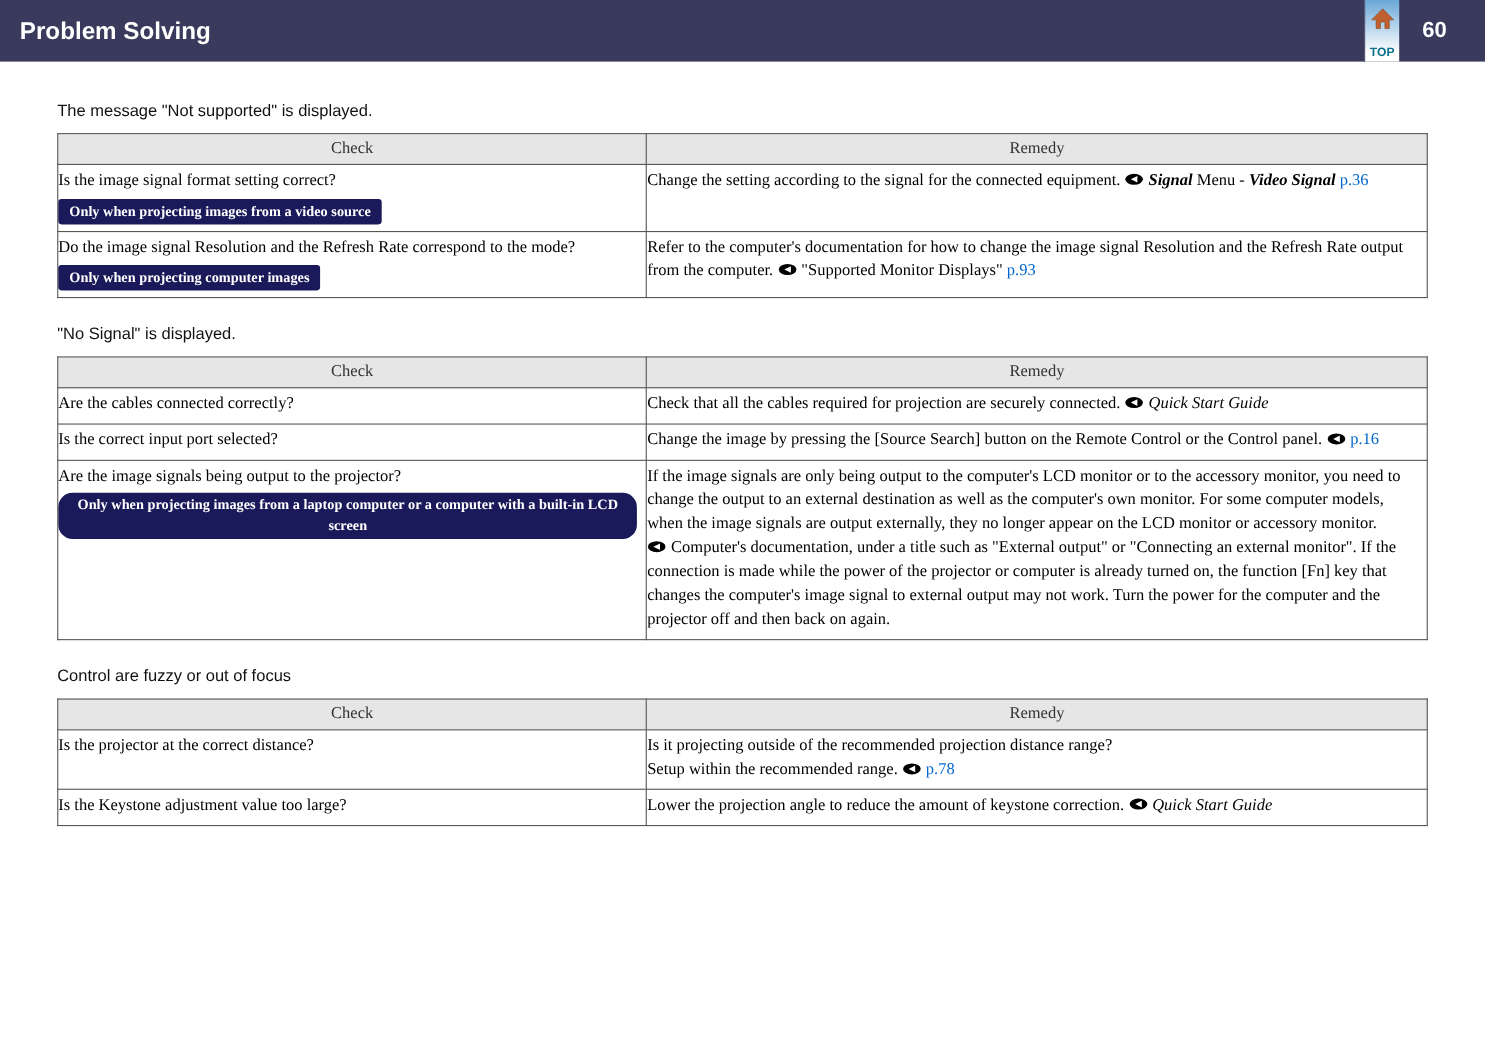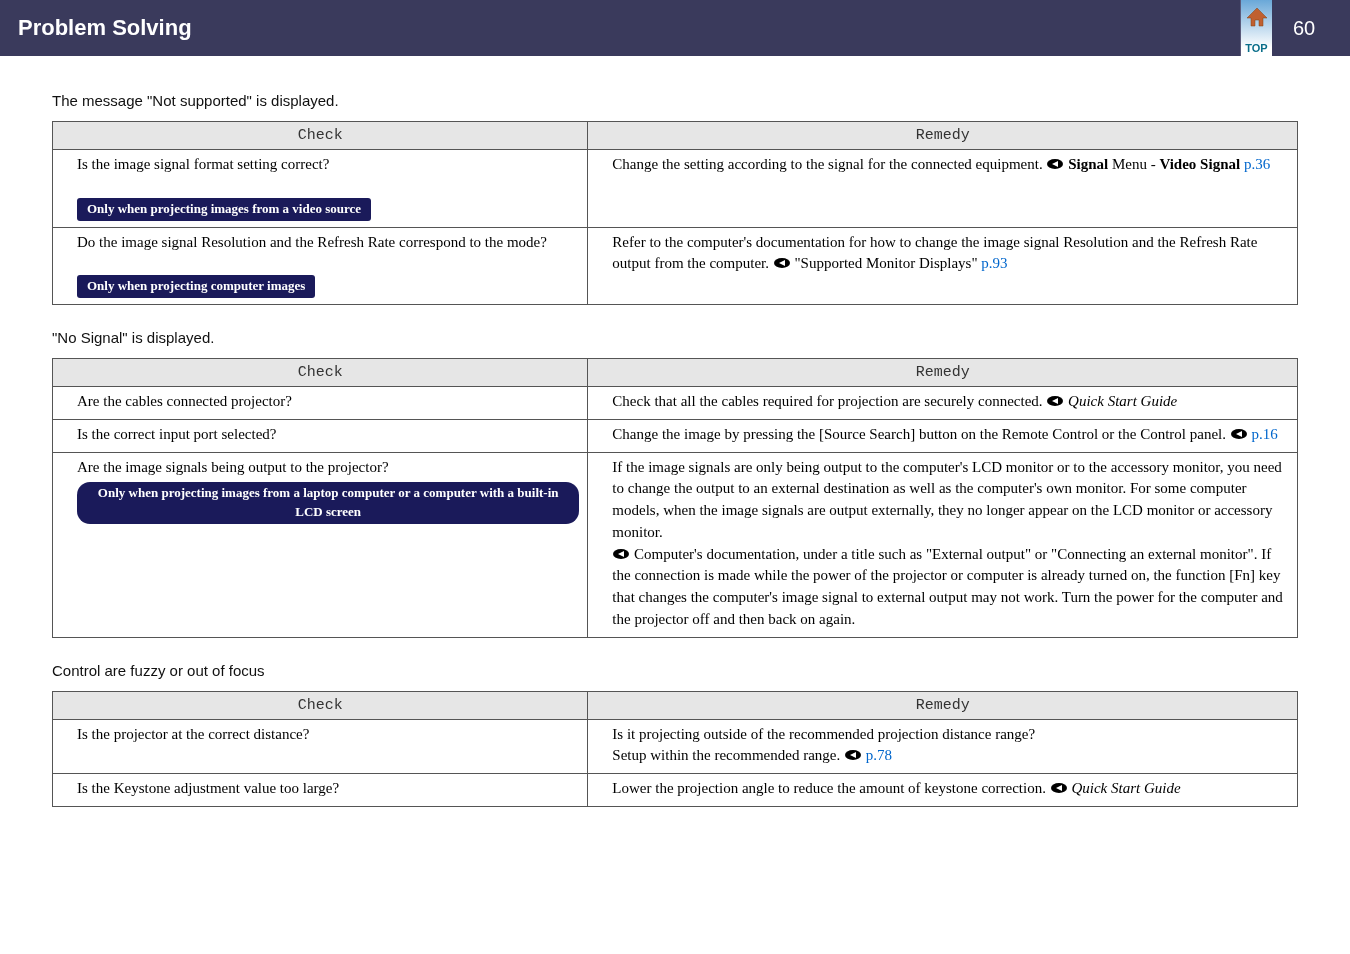--- a/index.html
+++ b/index.html
@@ -41,81 +41,81 @@
     border-left: 1px solid #5a5a7a;
     padding-bottom: 2px;
     position: relative;
   }
   .top-icon svg { position: absolute; top: 6px; }
   .page-num {
     width: 64px;
     text-align: center;
     color: #fff;
     font-size: 20px;
-    font-weight: normal;
+    font-weight: bold;
   }
   .content { padding: 30px 52px 20px 52px; }
   .section-title {
     font-family: Arial, sans-serif;
     font-size: 15px;
     color: #111;
     margin: 6px 0 12px 0;
   }
   table.tbl {
     width: 100%;
     border-collapse: collapse;
     font-size: 14.5px;
     margin-bottom: 24px;
   }
   table.tbl th {
     background: #e6e6e6;
     border: 1px solid #555;
     padding: 5px 8px;
-    font-family: Liberation Mono, monospace;
+    font-family: Liberation Serif, serif;
     font-weight: normal;
     color: #333;
     font-size: 15px;
   }
   table.tbl th.check-col { width: 43%; }
   table.tbl td {
     border: 1px solid #555;
-    padding: 4px 8px 6px 24px;
+    padding: 4px 8px 6px 0;
     vertical-align: top;
     line-height: 1.45;
     font-family: "Times New Roman", serif;
     font-size: 15px;
   }
   .pill {
     display: inline-block;
     background: #1a1a5a;
     color: #fff;
     font-weight: bold;
     font-size: 13px;
     padding: 2px 10px;
     border-radius: 3px;
     font-family: "Times New Roman", serif;
-    margin-top: 20px;
+    margin-top: 3px;
   }
   .pill-center {
     display: block;
     text-align: center;
     margin: 4px auto 2px auto;
     border-radius: 13px;
   }
   .checkcell .qline { margin-bottom: 2px; }
   .link { color: #0066cc; }
   .ptr {
     display: inline-block;
     width: 18px;
     height: 12px;
     position: relative;
     top: 1px;
   }
   .ptr svg { width: 18px; height: 12px; }
-  .bold { font-weight: bold; }
+  .bold { font-weight: bold; font-style: italic; }
   .ital { font-style: italic; }
 </style>
 </head>
 <body>
 
 <div class="header-bar">
   <span>Problem Solving</span>
   <div class="header-right">
     <div class="top-icon">
       <svg width="24" height="22" viewBox="0 0 24 22">
@@ -164,21 +164,21 @@
     </table>
 
   <div class="section-title">"No Signal" is displayed.</div>
   <table class="tbl">
     <tbody>
         <tr>
       <th class="check-col">Check</th>
       <th>Remedy</th>
     </tr>
     <tr>
-      <td>Are the cables connected projector?</td>
+      <td>Are the cables connected correctly?</td>
       <td>
         <span>Check that all the cables required for projection are securely connected. </span><span class="ptr"><svg viewBox="0 0 18 12">
                 <ellipse cx="9" cy="6" rx="8" ry="5" fill="#000"></ellipse>
                 <polygon points="6,6 12,3 12,9" fill="#fff"></polygon>
               </svg></span> <span class="ital">Quick Start Guide</span>
       </td>
     </tr>
     <tr>
       <td>Is the correct input port selected?</td>
       <td>

